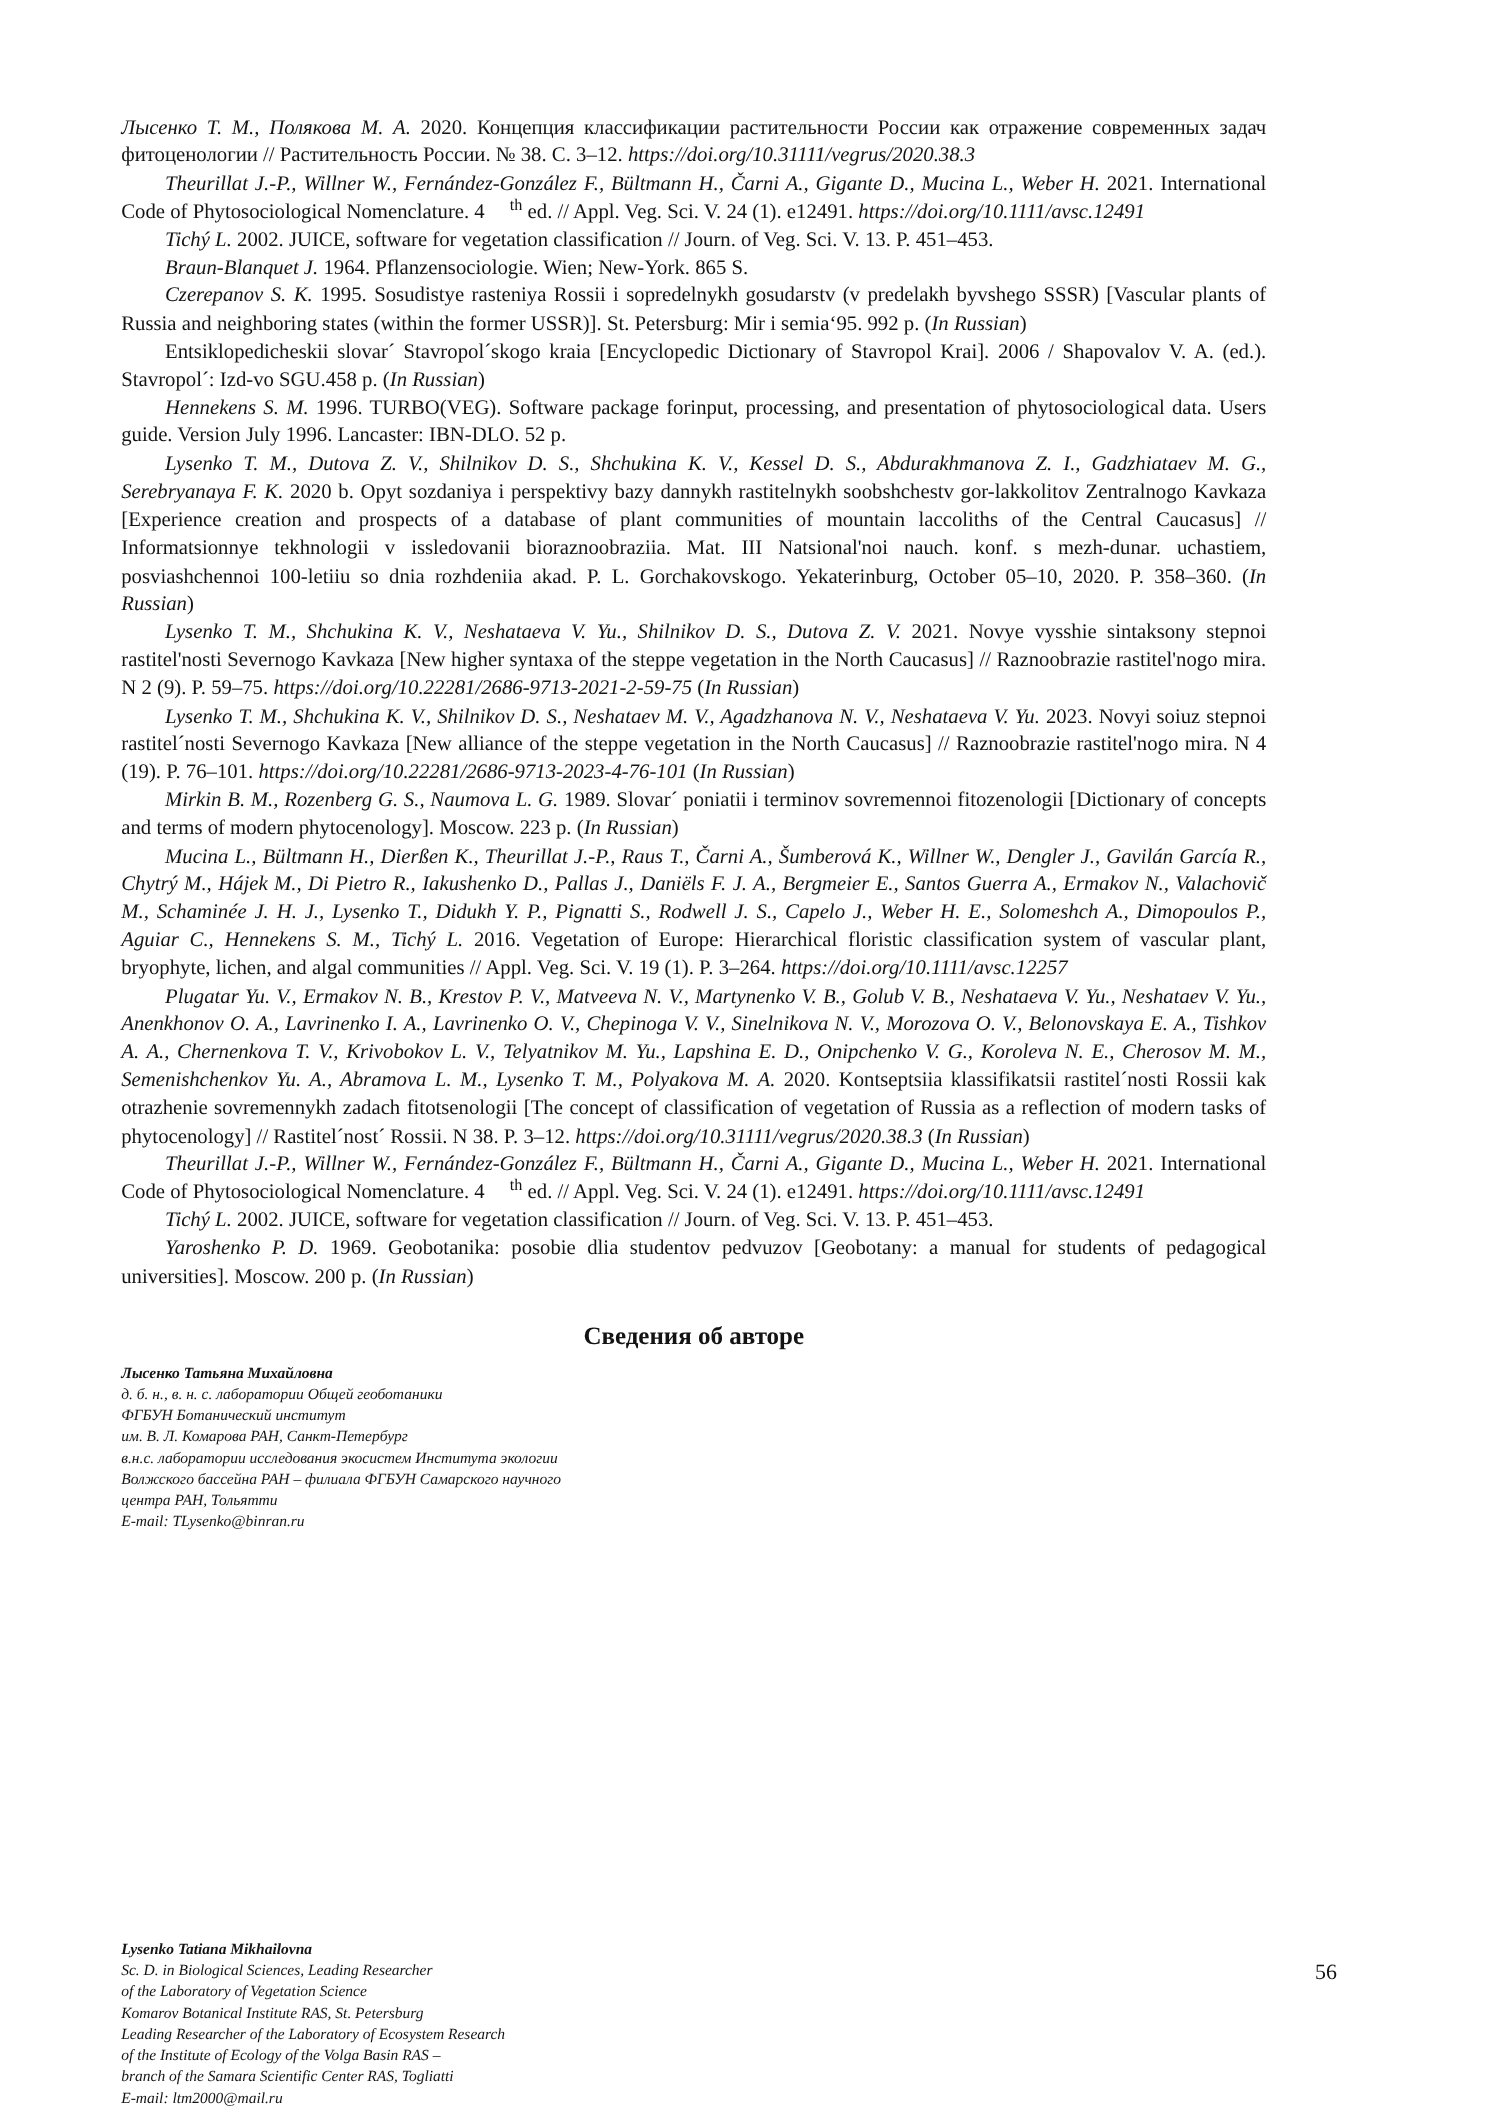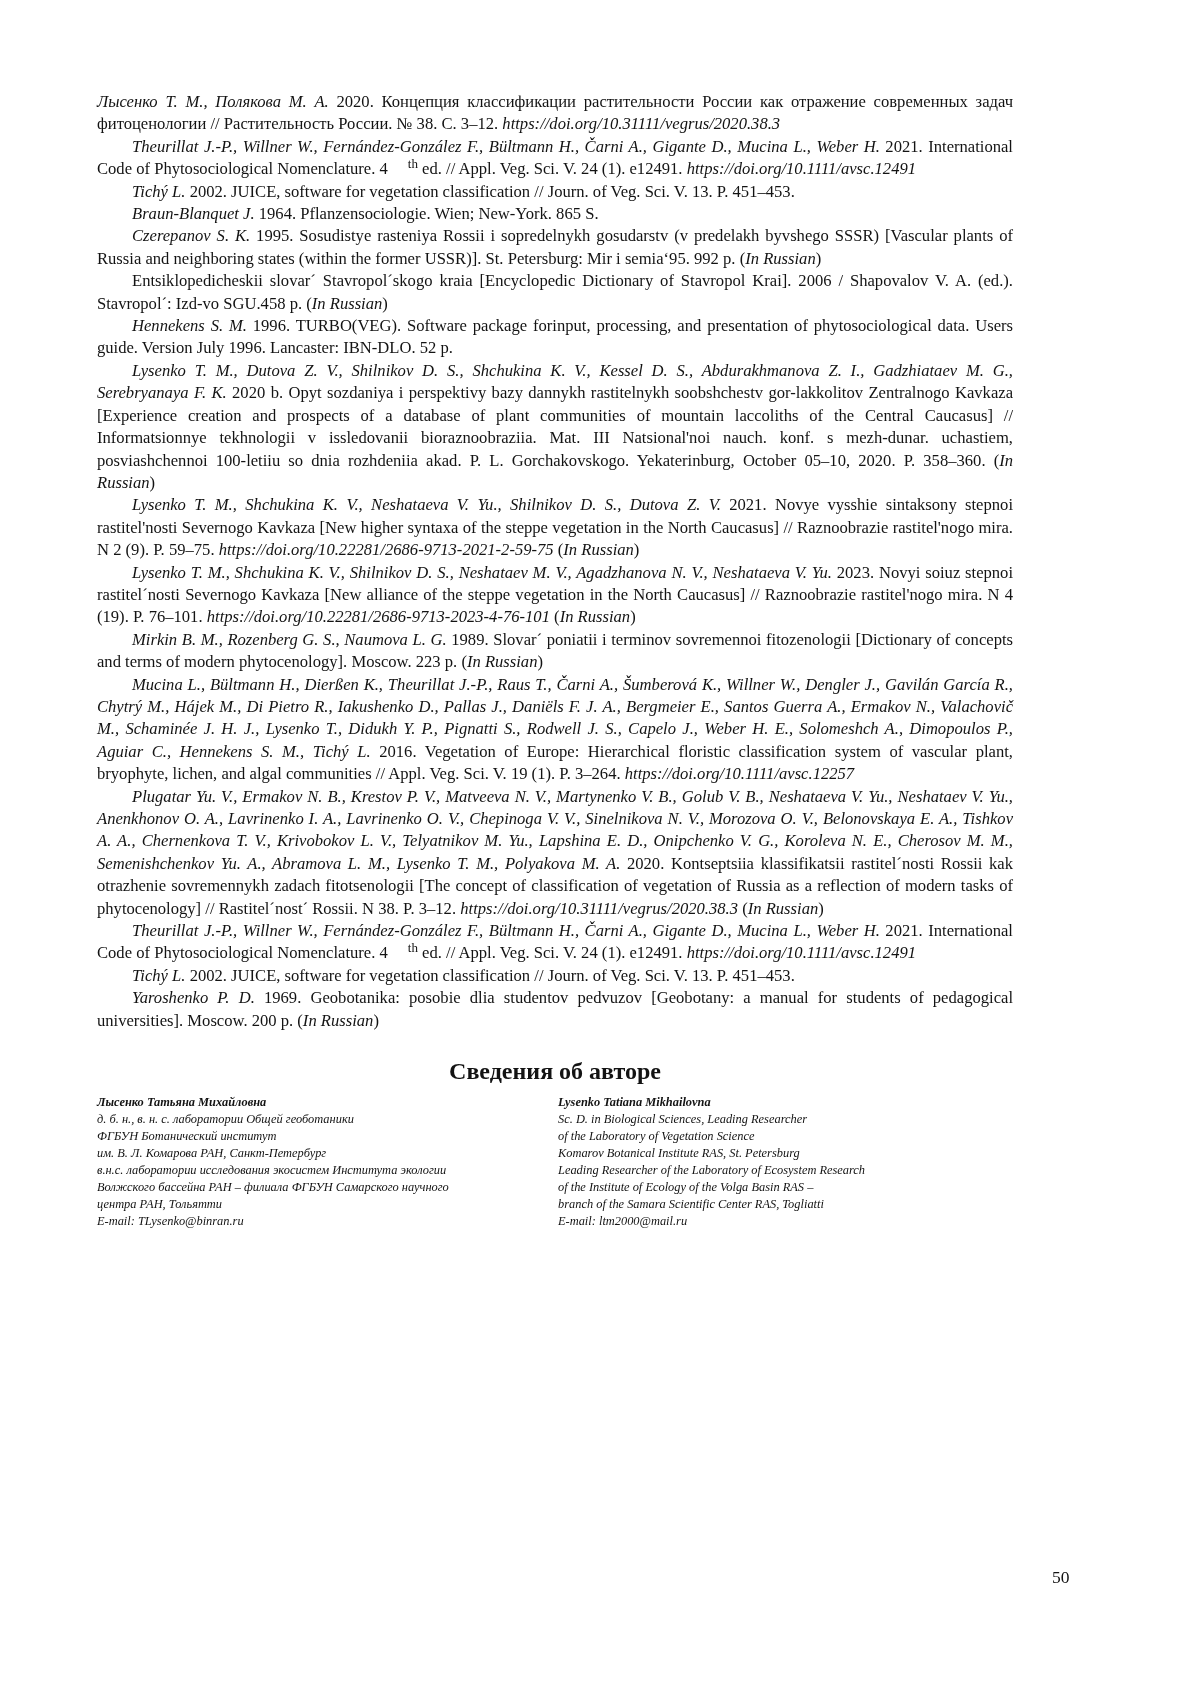--- a/index.html
+++ b/index.html
@@ -19,24 +19,24 @@
   }
   .body-text p.flush { text-indent: 0; }
   .i  { font-style: italic; text-align: center; }
   .bi { font-style: italic; font-weight: bold; }
   sup { font-size: 13px; line-height: 0; margin-left: 20px; }
   .refs-heading {
     font-size: 18px; font-weight: bold; text-align: center;
     margin: 15px 0 7px 0;
   }
   .author-heading {
-    font-size: 24px; font-weight: bold; text-align: center;
+    font-size: 20px; font-weight: bold; text-align: center;
     margin: 26px 0 9px 0;
   }
-  .author-cols { display: flex; }
+  .author-cols { display: flex; flex-direction: column; }
   .author-col { font-size: 12.4px; line-height: 17px; }
   .author-col p { text-indent: 0; text-align: left; font-size: 12.4px; line-height: 17px; }
   .author-col-left { width: 461px; flex: 0 0 461px; }
   .author-col-right { flex: 1; }
   .page-num {
     position: absolute; left: 1052px; top: 1567px;
     font-size: 17.5px;
   }
 </style>
 </head>
@@ -87,13 +87,13 @@
         <p class="author-line"><span class="i">Komarov Botanical Institute RAS, St. Petersburg</span></p>
         <p class="author-line"><span class="i">Leading Researcher of the Laboratory of Ecosystem Research</span></p>
         <p class="author-line"><span class="i">of the Institute of Ecology of the Volga Basin RAS –</span></p>
         <p class="author-line"><span class="i">branch of the Samara Scientific Center RAS, Togliatti</span></p>
         <p class="author-line"><span class="i">E-mail: ltm2000@mail.ru</span></p>
       </div>
   </div>
 
 </div>
 
-<div class="page-num">50</div>
+<div class="page-num">56</div>
 
 </body></html>

